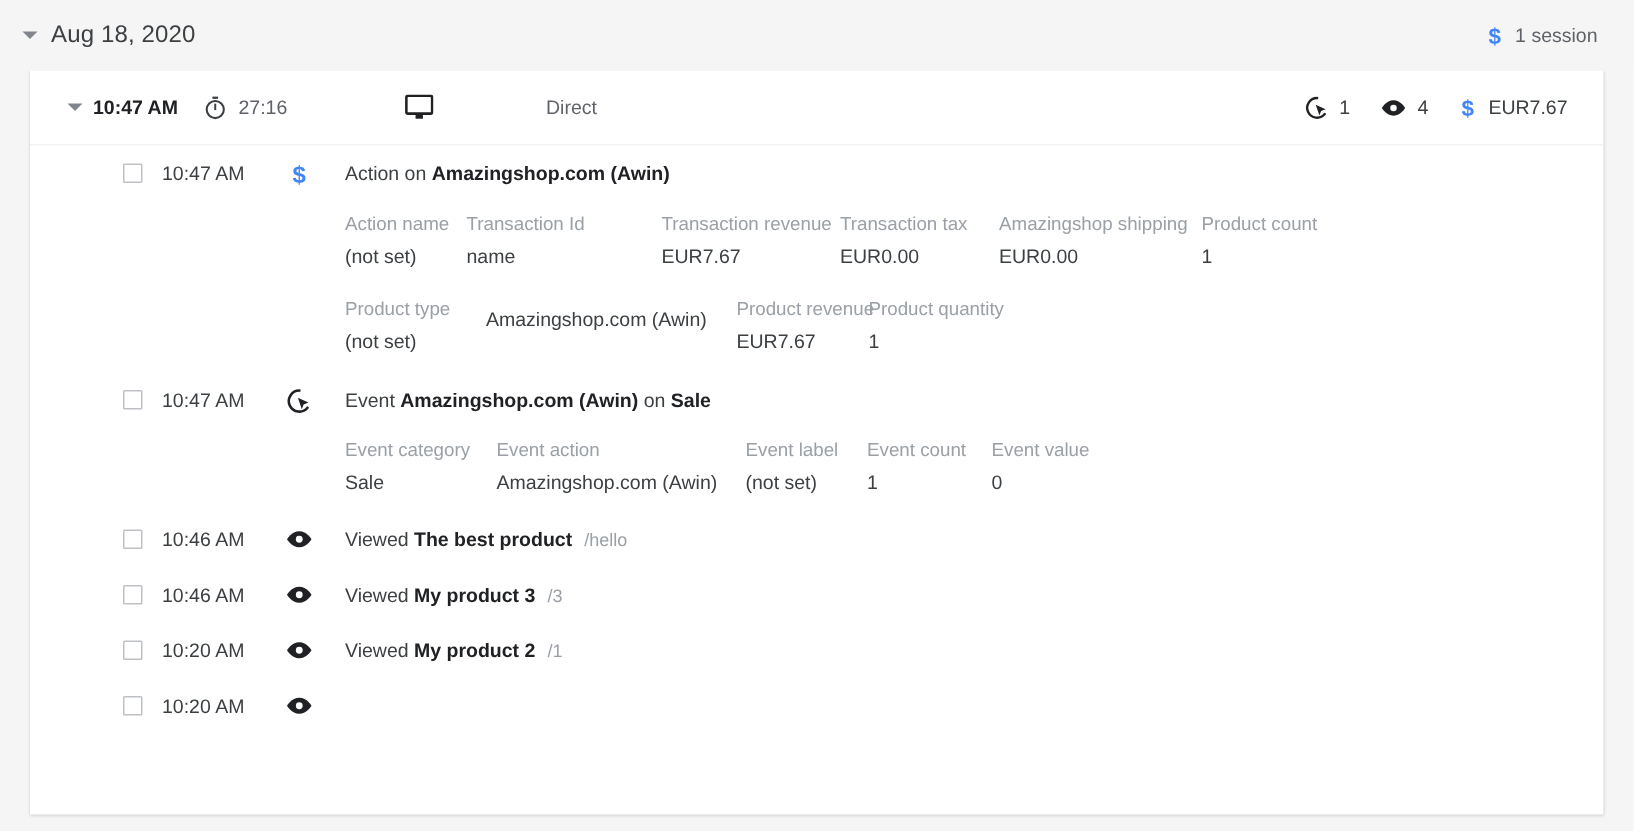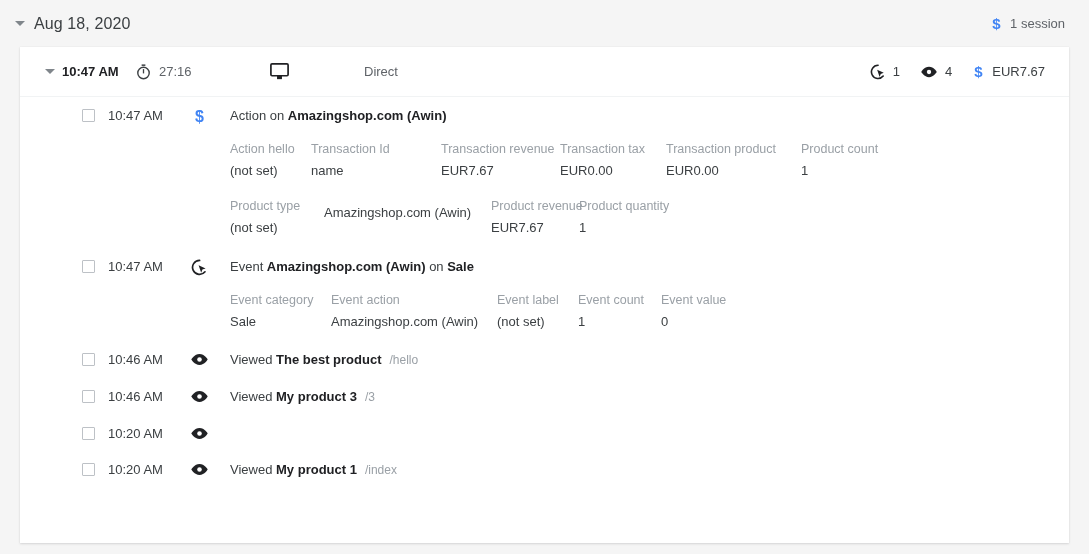--- a/index.html
+++ b/index.html
@@ -295,37 +295,37 @@
         <div class="hit-time">10:47 AM</div>
         <div class="hit-icon">
           <svg width="13" height="17" viewBox="0 0 13 17">
             <text x="6.5" y="14" font-family="Liberation Sans, sans-serif" font-size="16" font-weight="bold" fill="#4285f4" text-anchor="middle">$</text>
           </svg>
         </div>
         <div class="hit-body">
           <div class="hit-title">Action on <b>Amazingshop.com (Awin)</b></div>
           <div class="detail-grid">
             <div class="detail-col" style="width: 81px;">
-              <div class="d-label">Action hello</div>
+              <div class="d-label">Action name</div>
               <div class="d-value">(not set)</div>
             </div>
             <div class="detail-col" style="width: 130px;">
               <div class="d-label">Transaction Id</div>
               <div class="d-value">name</div>
             </div>
             <div class="detail-col" style="width: 119px;">
               <div class="d-label">Transaction revenue</div>
               <div class="d-value">EUR7.67</div>
             </div>
             <div class="detail-col" style="width: 106px;">
               <div class="d-label">Transaction tax</div>
               <div class="d-value">EUR0.00</div>
             </div>
             <div class="detail-col" style="width: 135px;">
-              <div class="d-label">Transaction product</div>
+              <div class="d-label">Amazingshop shipping</div>
               <div class="d-value">EUR0.00</div>
             </div>
             <div class="detail-col" style="width: 100px;">
               <div class="d-label">Product count</div>
               <div class="d-value">1</div>
             </div>
           </div>
           <div class="detail-grid second">
             <div class="detail-col" style="width: 94px;">
               <div class="d-label">Product type</div>
@@ -416,31 +416,31 @@
         <div class="hit-cb">
           <span class="cbox"></span>
         </div>
         <div class="hit-time">10:20 AM</div>
         <div class="hit-icon">
           <svg width="19" height="15" viewBox="0 0 20 14">
             <path d="M10 1.3 C4.6 1.3 1.4 7 1.4 7 C1.4 7 4.6 12.7 10 12.7 C15.4 12.7 18.6 7 18.6 7 C18.6 7 15.4 1.3 10 1.3 Z" fill="#202124"></path>
             <circle cx="10" cy="7" r="2.4" fill="#ffffff"></circle>
           </svg>
         </div>
+        <div class="hit-body">
+          <div class="hit-title">Viewed <b>My product 2</b><span class="hit-path">/1</span></div>
+        </div>
       </div>
       <div class="hit-row row-gap-2">
         <div class="hit-cb">
           <span class="cbox"></span>
         </div>
         <div class="hit-time">10:20 AM</div>
         <div class="hit-icon">
           <svg width="19" height="15" viewBox="0 0 20 14">
             <path d="M10 1.3 C4.6 1.3 1.4 7 1.4 7 C1.4 7 4.6 12.7 10 12.7 C15.4 12.7 18.6 7 18.6 7 C18.6 7 15.4 1.3 10 1.3 Z" fill="#202124"></path>
             <circle cx="10" cy="7" r="2.4" fill="#ffffff"></circle>
           </svg>
         </div>
-        <div class="hit-body">
-          <div class="hit-title">Viewed <b>My product 1</b><span class="hit-path">/index</span></div>
-        </div>
       </div>
     </div>
 
 </div>
 
 </body></html>

